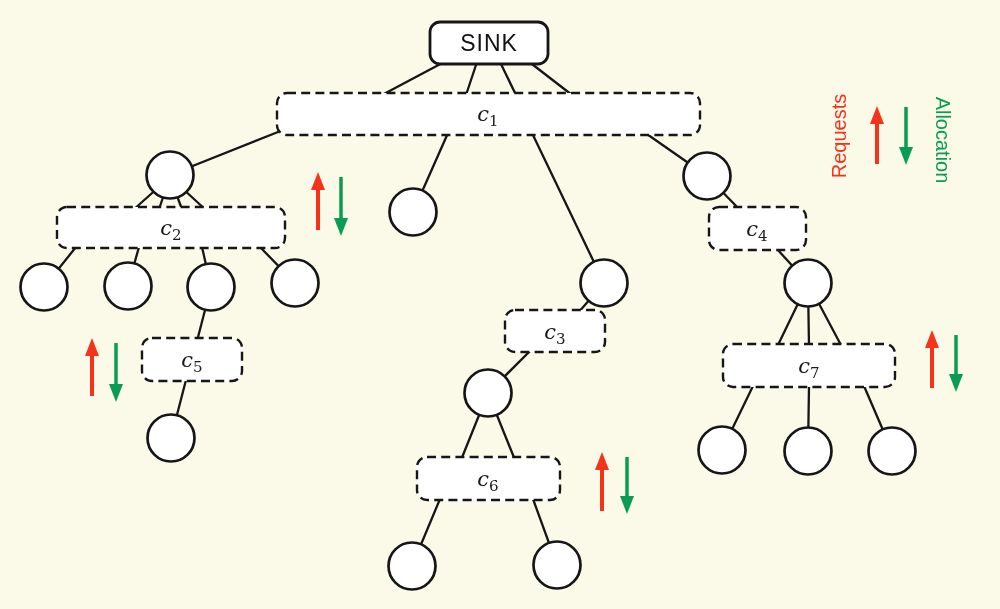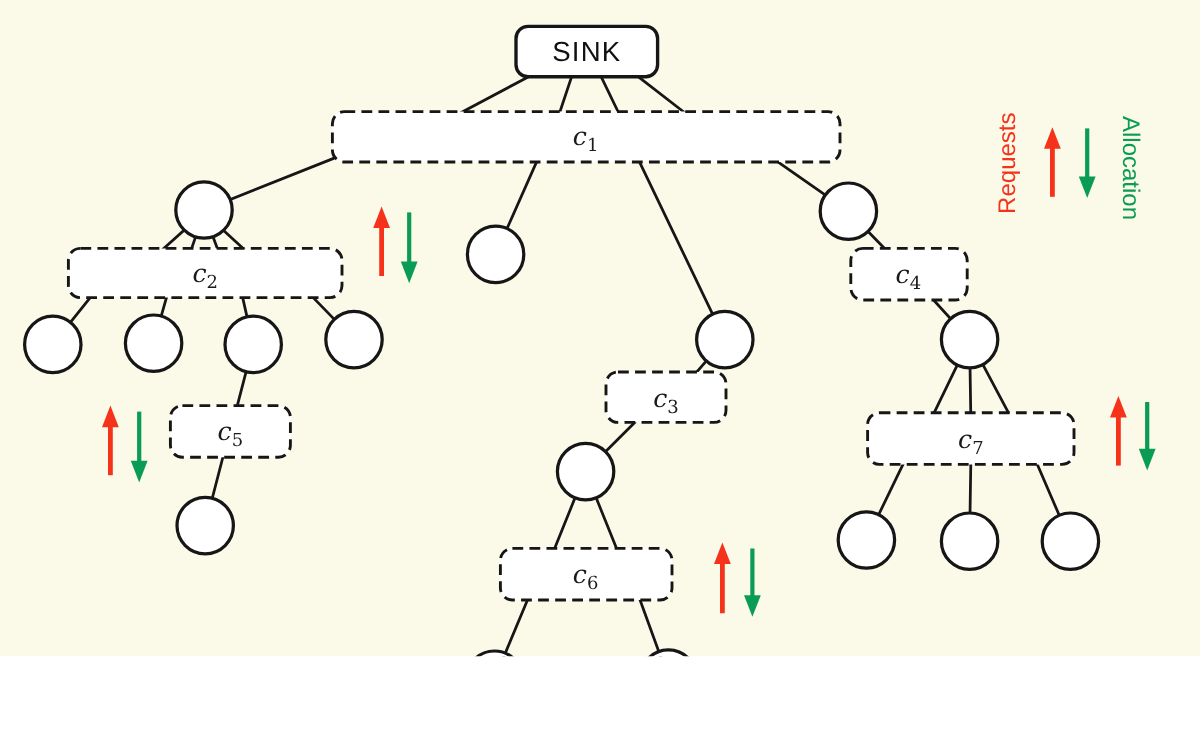--- a/index.html
+++ b/index.html
@@ -1,18 +1,18 @@
 <!DOCTYPE html>
 <html style="--bg: #fbfae8; --ink: #161616; --nodefill: #ffffff; --req: #f5331b; --alloc: #0a9b55;"><head>
 <meta charset="utf-8">
 <style>
   html,body{margin:0;padding:0;}
   .stage{
     position:relative;
-    width:1000px;height:547px;
+    width:1000px;height:609px;
     background:var(--bg,#fbfae8);
     overflow:hidden;
     font-family:"Liberation Sans",sans-serif;
   }
   svg{display:block;}
   .edge{stroke:var(--ink,#161616);stroke-width:2.3;stroke-linecap:round;fill:none;}
   .box{fill:var(--nodefill,#ffffff);stroke:var(--ink,#161616);stroke-width:2.4;}
   .dashed{stroke-dasharray:9 5.2;}
   .solid{stroke-width:2.8;}
   .node{fill:var(--nodefill,#ffffff);stroke:var(--ink,#161616);stroke-width:2.7;}

